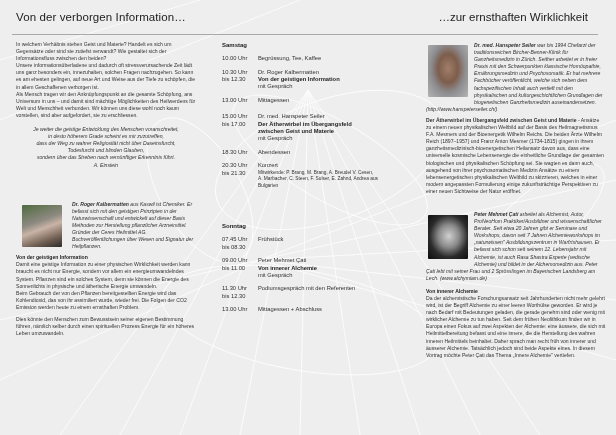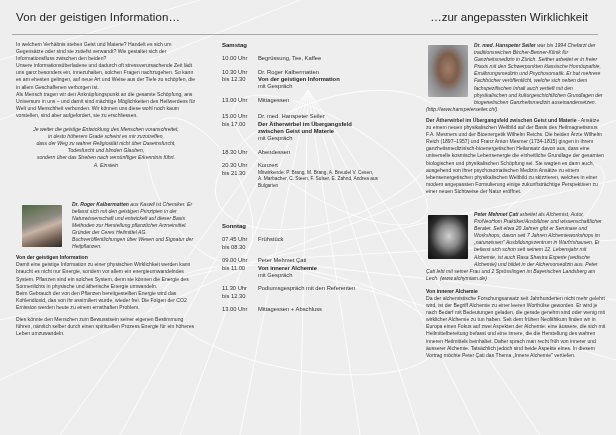--- a/index.html
+++ b/index.html
@@ -77,22 +77,22 @@
     <ellipse cx="330" cy="160" rx="120" ry="60" transform="rotate(-20 330 160)"></ellipse>
     <ellipse cx="330" cy="160" rx="110" ry="40" transform="rotate(30 330 160)"></ellipse>
     <ellipse cx="300" cy="320" rx="140" ry="50" transform="rotate(10 300 320)"></ellipse>
     <ellipse cx="200" cy="190" rx="40" ry="80" transform="rotate(-30 200 190)"></ellipse>
     <ellipse cx="540" cy="220" rx="80" ry="30" transform="rotate(-40 540 220)"></ellipse>
   </g>
 </svg>
 
 <div class="page">
 
-  <div class="h-left">Von der geistigen Information…</div>
-  <div class="h-right">…zur angepassten Wirklichkeit</div>
+  <div class="h-left">Von der verborgen Information…</div>
+  <div class="h-right">…zur ernsthaften Wirklichkeit</div>
   <div class="divider"></div>
 
   <div class="col col-left">
     <p>In welchem Verhältnis stehen Geist und Materie? Handelt es sich um Gegensätze oder sind sie zutiefst verwandt? Wie gestaltet sich der Informationsfluss zwischen den beiden?</p>
     <p>Unsere informationsüberladene und dadurch oft stressverursachende Zeit lädt uns ganz besonders ein, innezuhalten, solchen Fragen nachzugehen. So kann es am ehesten gelingen, auf neue Art und Weise aus der Tiefe zu schöpfen, die in allem Geschaffenen verborgen ist.</p>
     <p>Als Mensch tragen wir den Anknüpfungspunkt an die gesamte Schöpfung, ans Universum in uns – und damit sind mächtige Möglichkeiten des Heilwerdens für Welt und Menschheit verbunden. Wir können uns diese wohl noch kaum vorstellen, sind aber aufgefordert, sie zu erschliessen.</p>
 
     <div class="quote">
       <div>Je weiter die geistige Entwicklung des Menschen voranschreitet,</div>
       <div>in desto höherem Grade scheint es mir zuzutreffen,</div>

